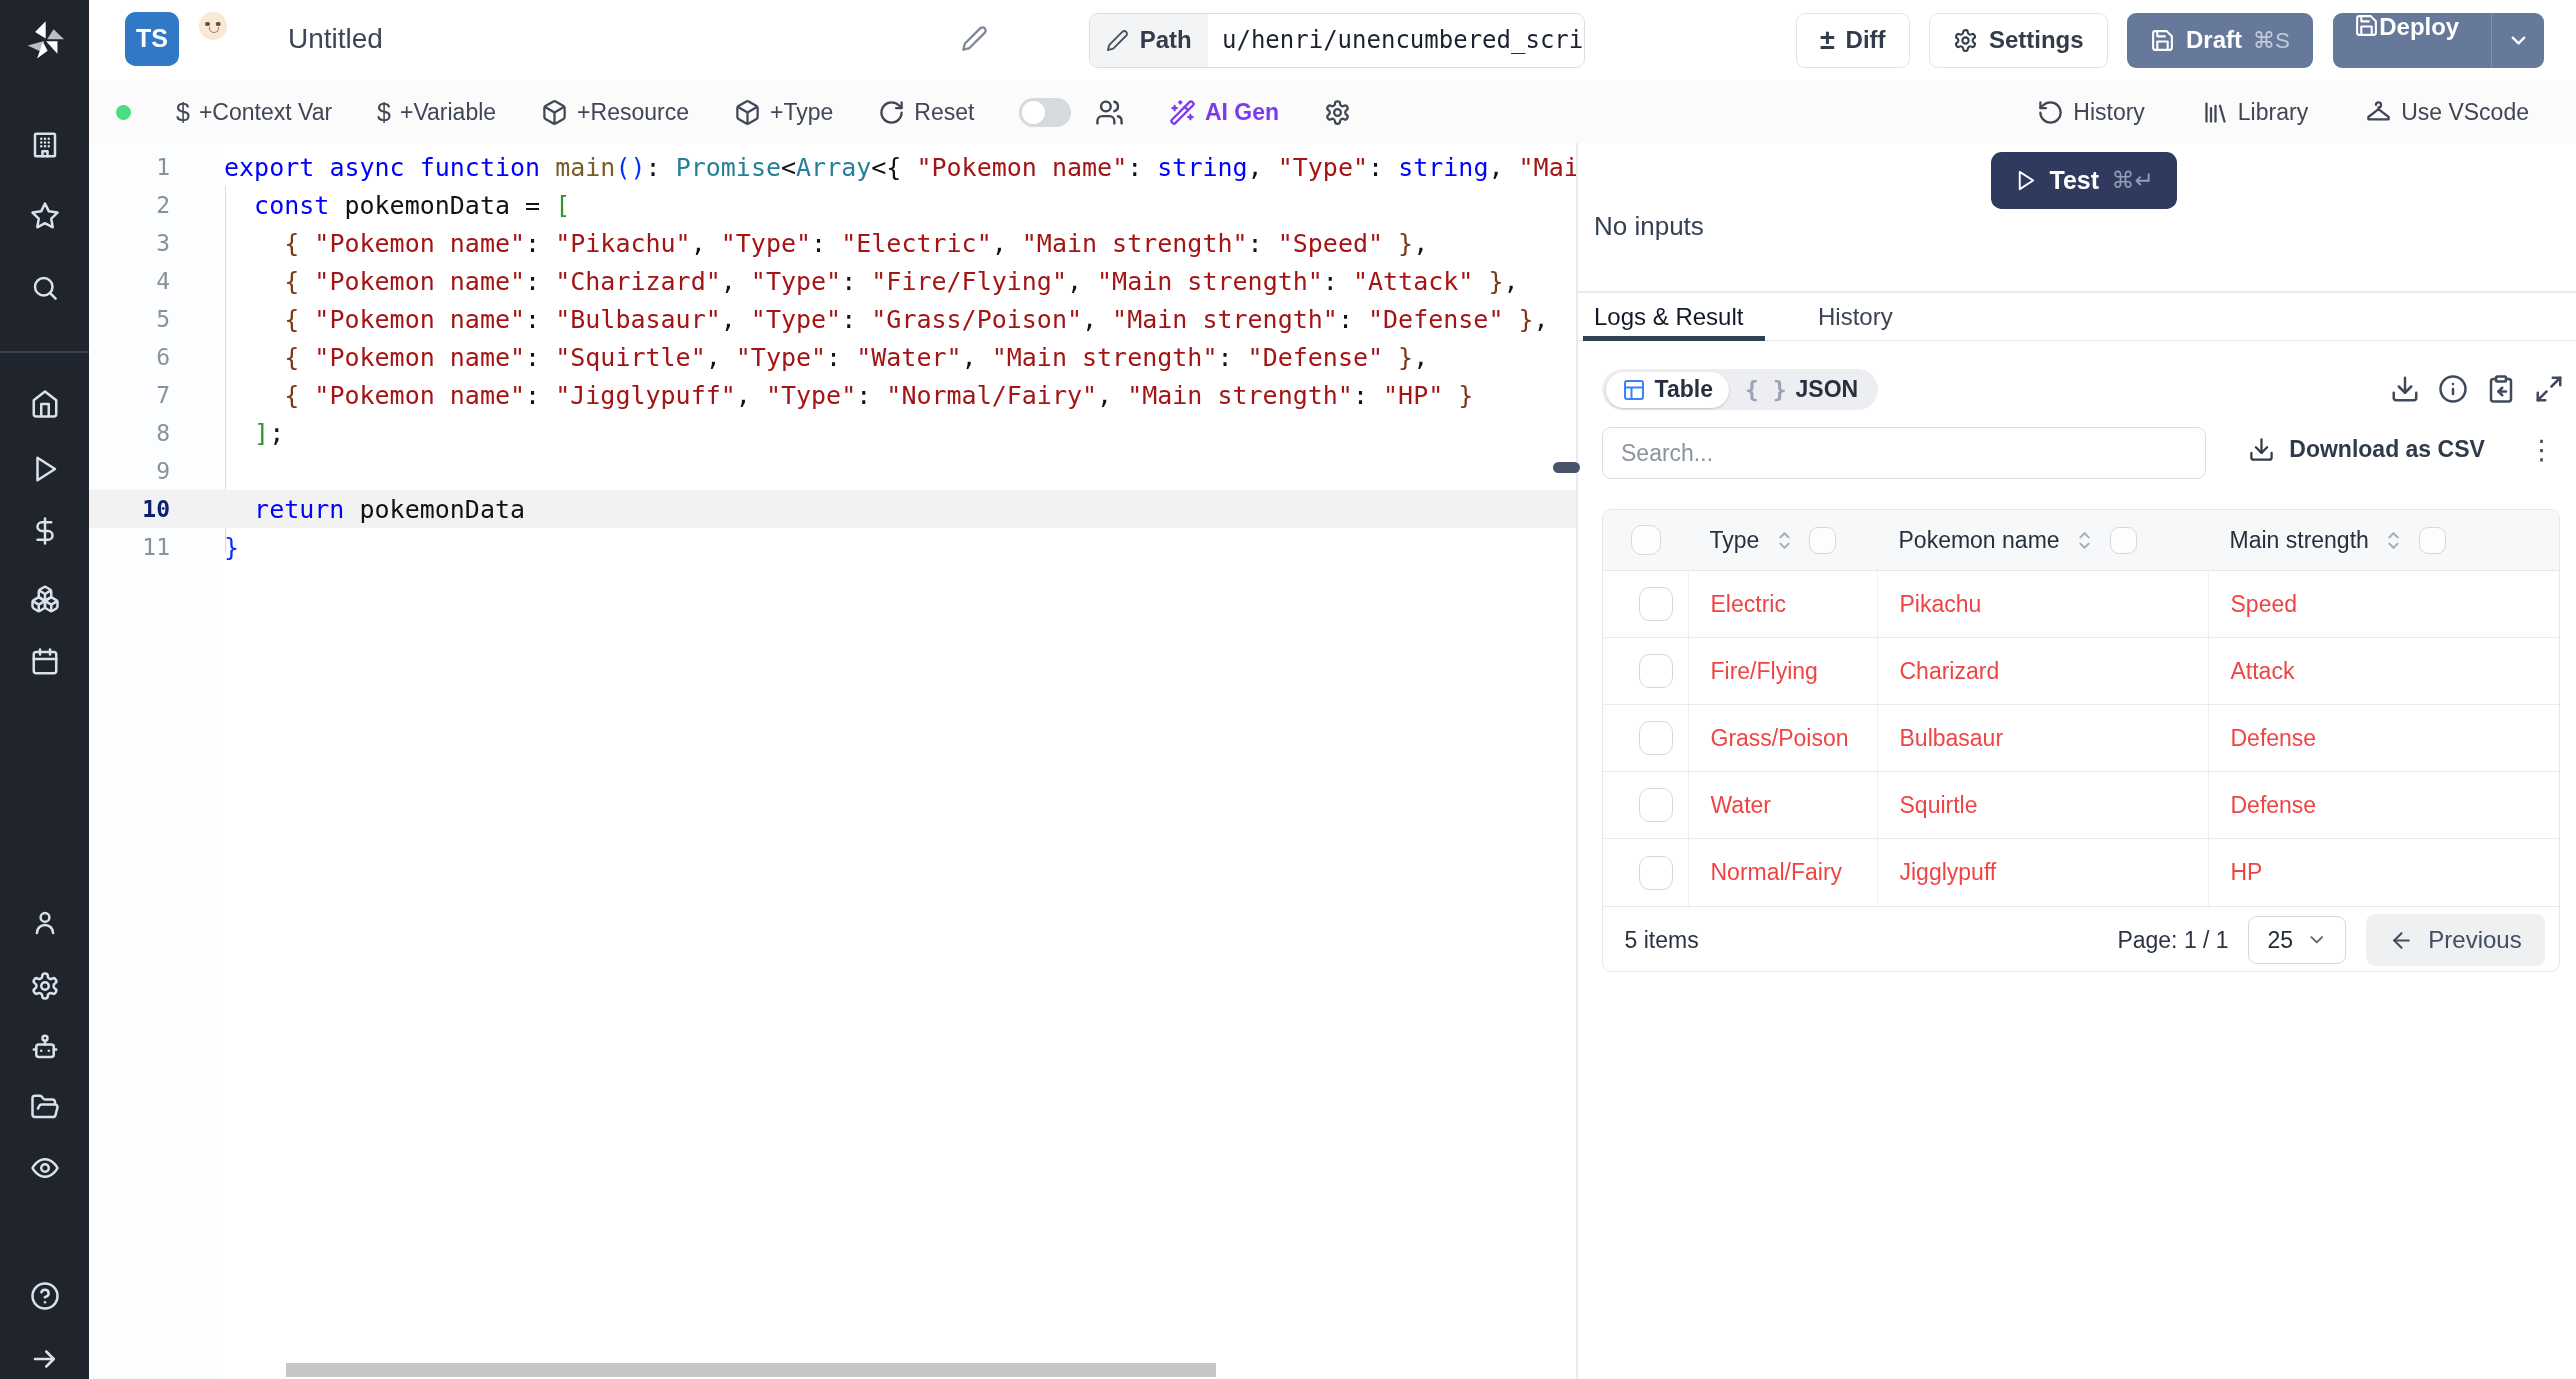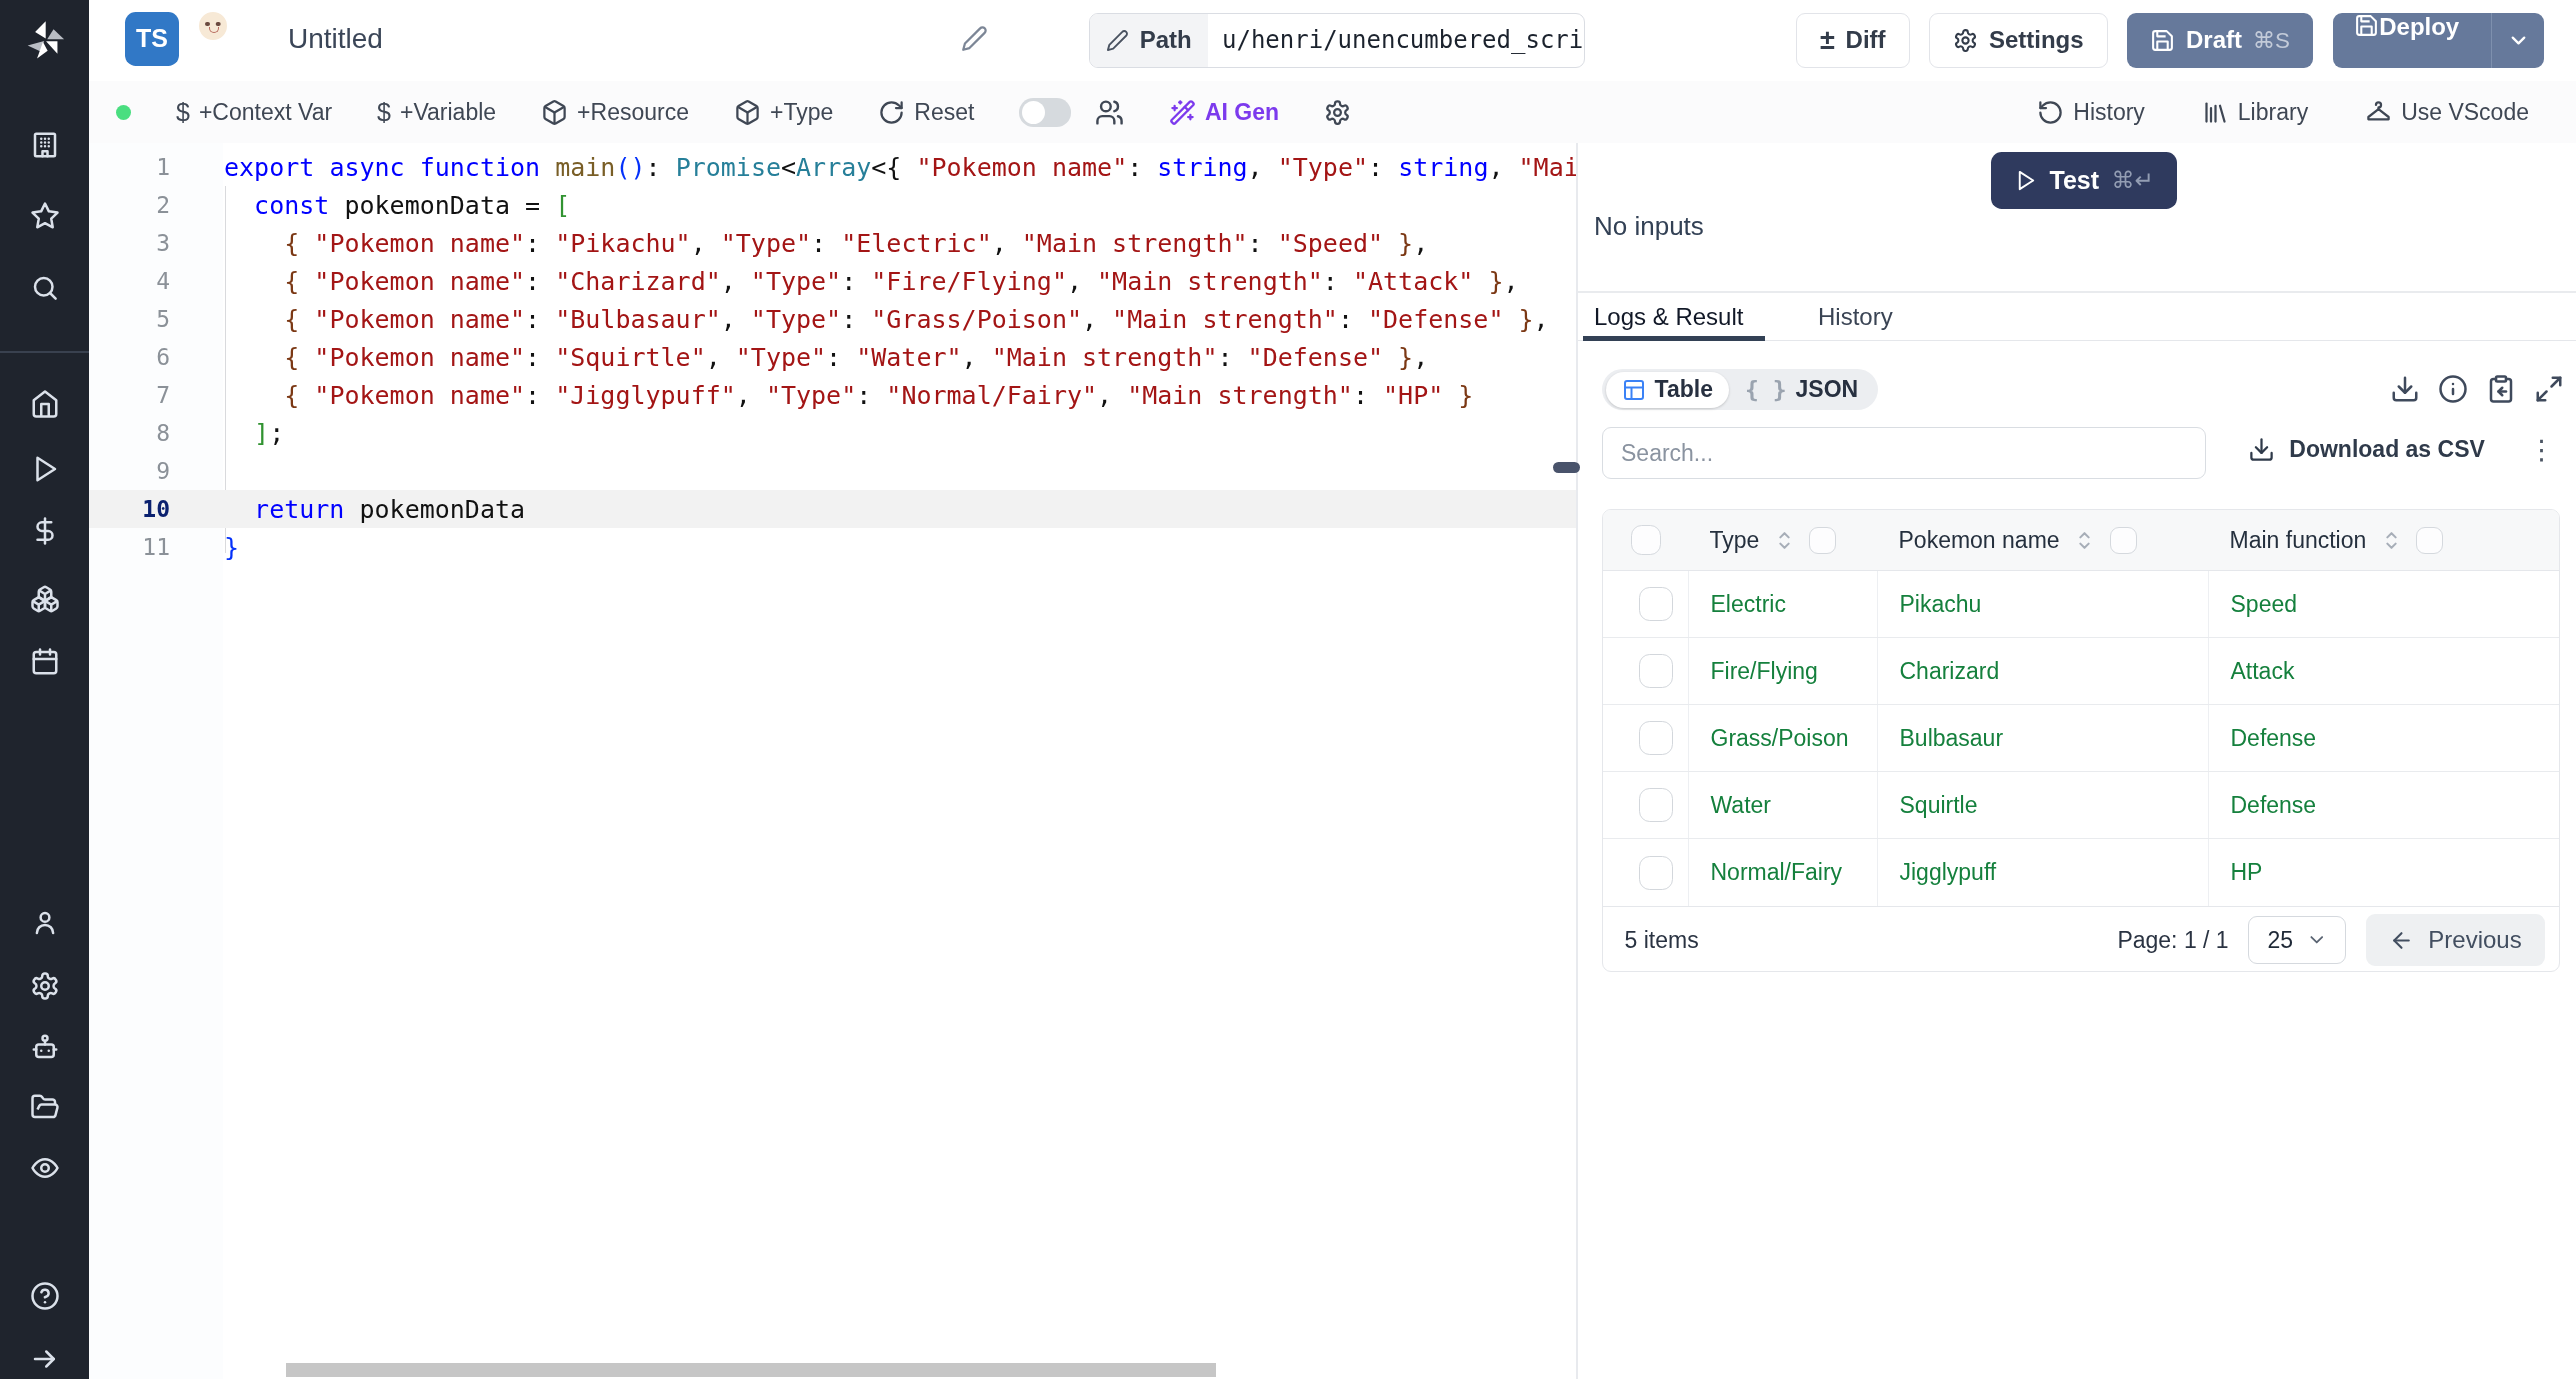--- a/index.html
+++ b/index.html
@@ -88,21 +88,21 @@
   
   .rtable{position:absolute;left:24px;top:366px;width:958px;height:463px;border:1.8px solid #e5e7eb;border-radius:9px;
     box-sizing:border-box;overflow:hidden;background:#fff;}
   .thead{display:flex;height:61px;background:#f7f8f9;border-bottom:1.8px solid #e5e7eb;box-sizing:border-box;}
   .th{display:flex;align-items:center;gap:12.5px;padding-left:21.5px;font-size:23px;font-weight:normal;color:#25303e;box-sizing:border-box;}
   .col-cb{width:85px;flex:none;display:flex;align-items:center;justify-content:center;padding-left:0;}
   .col-1{width:189px;flex:none;} .col-2{width:331px;flex:none;} .col-3{flex:1;}
   .hbox{width:27px;height:27px;border:1.8px solid #d5d9de;border-radius:9px;background:#fdfdfe;box-sizing:border-box;cursor:pointer;}
   .trow{display:flex;height:67px;border-bottom:0.9px solid #e9ebee;box-sizing:border-box;}
   .trow:last-of-type{border-bottom:none;}
-  .td{display:flex;align-items:center;padding-left:21.5px;font-size:23px;color:#15803d;box-sizing:border-box;border-left:0.9px solid #edeff2;}
+  .td{display:flex;align-items:center;padding-left:21.5px;font-size:23px;color:#ef4444;box-sizing:border-box;border-left:0.9px solid #edeff2;}
   .td.col-cb{border-left:none;}
   .rcb{width:34px;height:34px;border:1.8px solid #d3d7dc;border-radius:10.7px;background:#fff;box-sizing:border-box;cursor:pointer;}
   .tfoot{display:flex;align-items:center;height:67px;border-top:1.8px solid #e5e7eb;box-sizing:border-box;padding:0 14.3px 0 21.5px;}
   .items-count{font-size:23px;color:#2a3342;text-align:center;}
   .foot-right{margin-left:auto;display:flex;align-items:center;gap:19.7px;}
   .page-label{font-size:23px;color:#2a3342;}
   .psize{display:flex;align-items:center;justify-content:center;gap:12.5px;width:98px;height:48px;border:1.8px solid #d5d9de;
     border-radius:9px;font-size:23px;color:#1f2937;box-sizing:border-box;cursor:pointer;background:#fff;}
   .prev-btn{display:flex;align-items:center;gap:14.3px;height:52px;padding:0 23px;background:#eef0f2;border-radius:9px;
     font-size:24px;color:#424e60;cursor:pointer;}
@@ -505,21 +505,21 @@
       </div>
       <div class="th col-2">
         <span>Pokemon name</span>
         <svg width="25" height="25" viewBox="0 0 24 24" fill="none" stroke="#a7aeb8" stroke-width="2" stroke-linecap="round" stroke-linejoin="round">
             <path d="m8 9 4-4 4 4"></path>
             <path d="m8 15 4 4 4-4"></path>
           </svg>
         <div class="hbox"></div>
       </div>
       <div class="th col-3">
-        <span>Main function</span>
+        <span>Main strength</span>
         <svg width="25" height="25" viewBox="0 0 24 24" fill="none" stroke="#a7aeb8" stroke-width="2" stroke-linecap="round" stroke-linejoin="round">
             <path d="m8 9 4-4 4 4"></path>
             <path d="m8 15 4 4 4-4"></path>
           </svg>
         <div class="hbox"></div>
       </div>
     </div>
     <div>
         <div class="trow">
           <div class="td col-cb">

